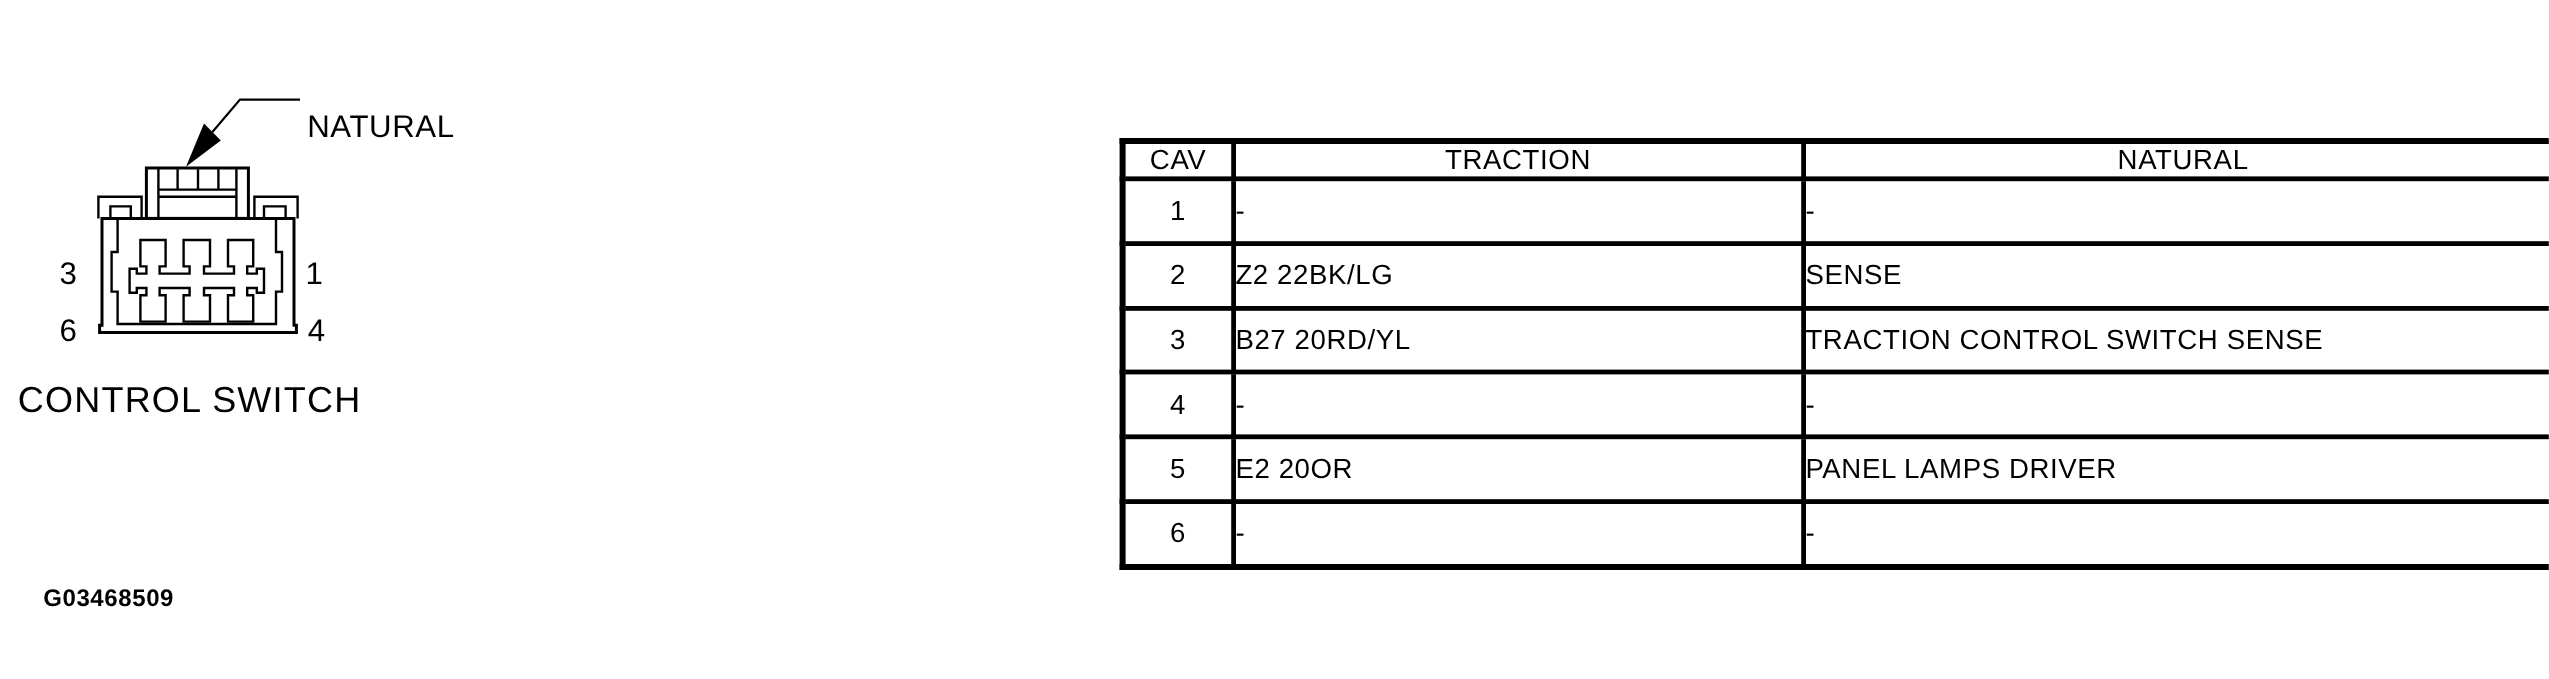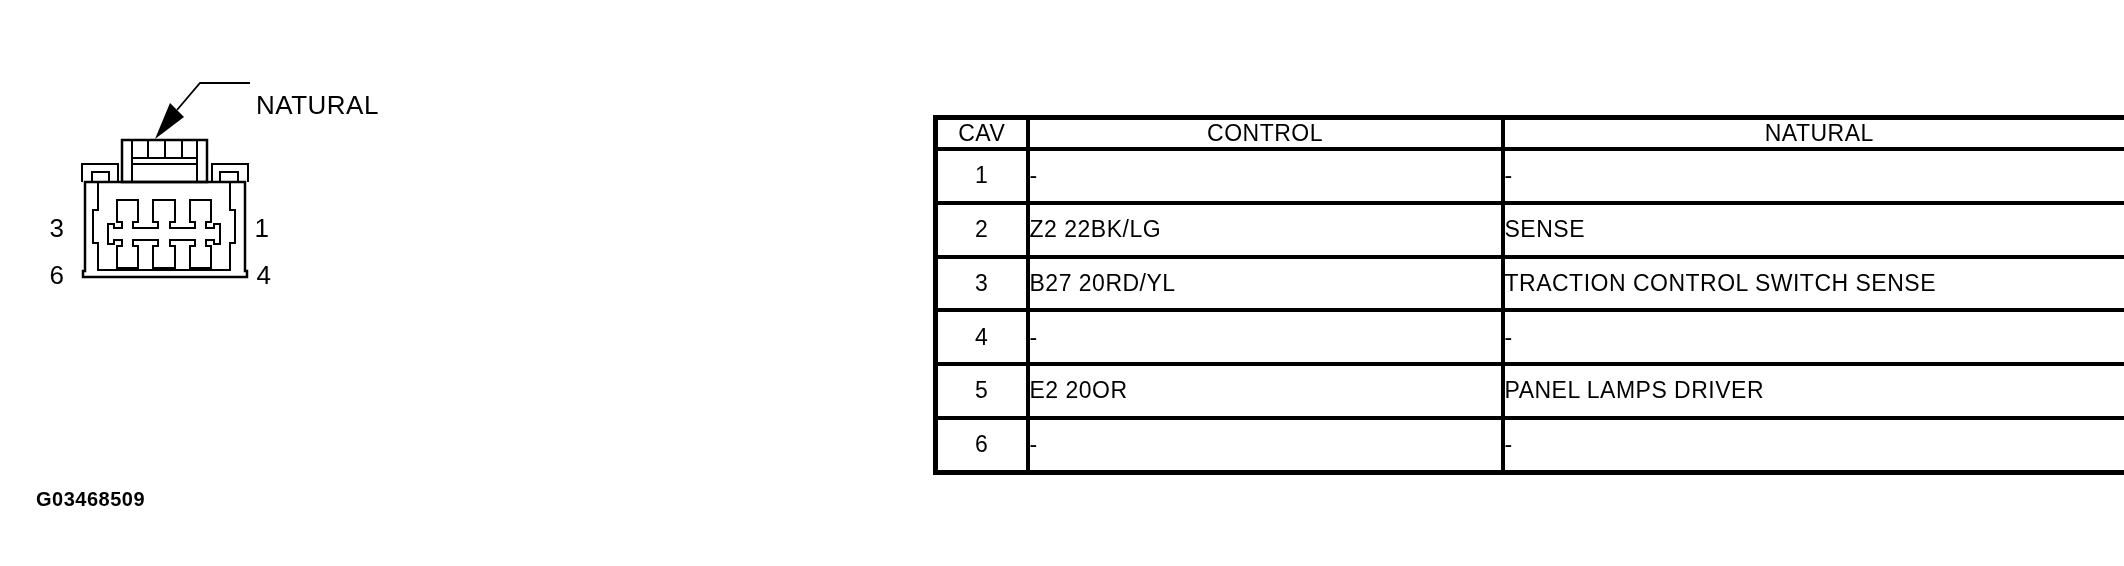--- a/index.html
+++ b/index.html
@@ -80,35 +80,36 @@
   </svg>
 
   <div class="abs tech natural-label">NATURAL</div>
 
   <div class="abs tech pin-label pin-3">3</div>
   <div class="abs tech pin-label pin-1">1</div>
   <div class="abs tech pin-label pin-6">6</div>
   <div class="abs tech pin-label pin-4">4</div>
 
   <div class="abs caption">
+    <div>CONTROL SWITCH</div>
   </div>
 
   <div class="abs tech figure-id">G03468509</div>
 </div>
 
 <table class="pinout">
   <colgroup>
     <col style="width:92px">
     <col style="width:475px">
     <col style="width:634px">
   </colgroup>
   <thead>
     <tr>
       <th class="col-cav">CAV</th>
-      <th class="col-circuit">CONTROL</th>
+      <th class="col-circuit">TRACTION</th>
       <th class="col-function">NATURAL</th>
     </tr>
   </thead>
   <tbody>
   <tr>
     <td class="col-cav">1</td>
     <td class="col-circuit">-</td>
     <td class="col-function">-</td>
   </tr>
 

